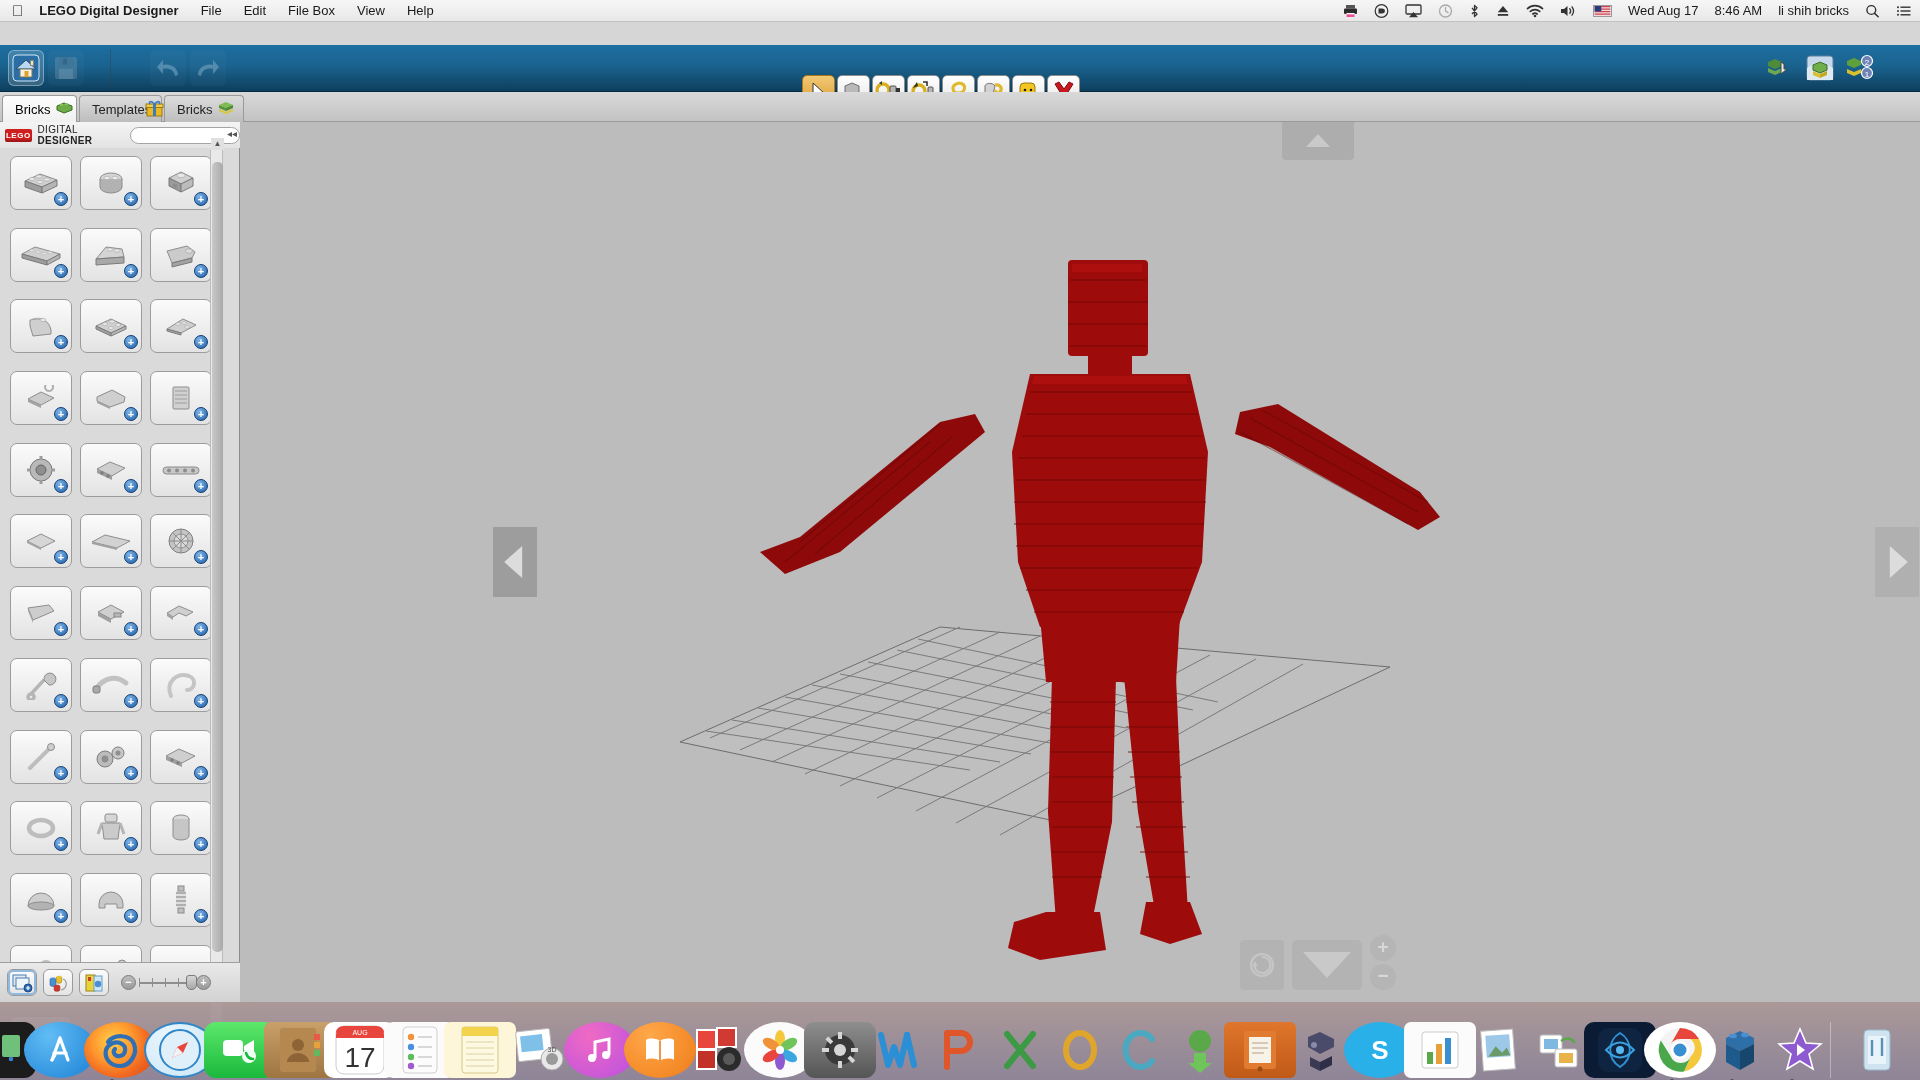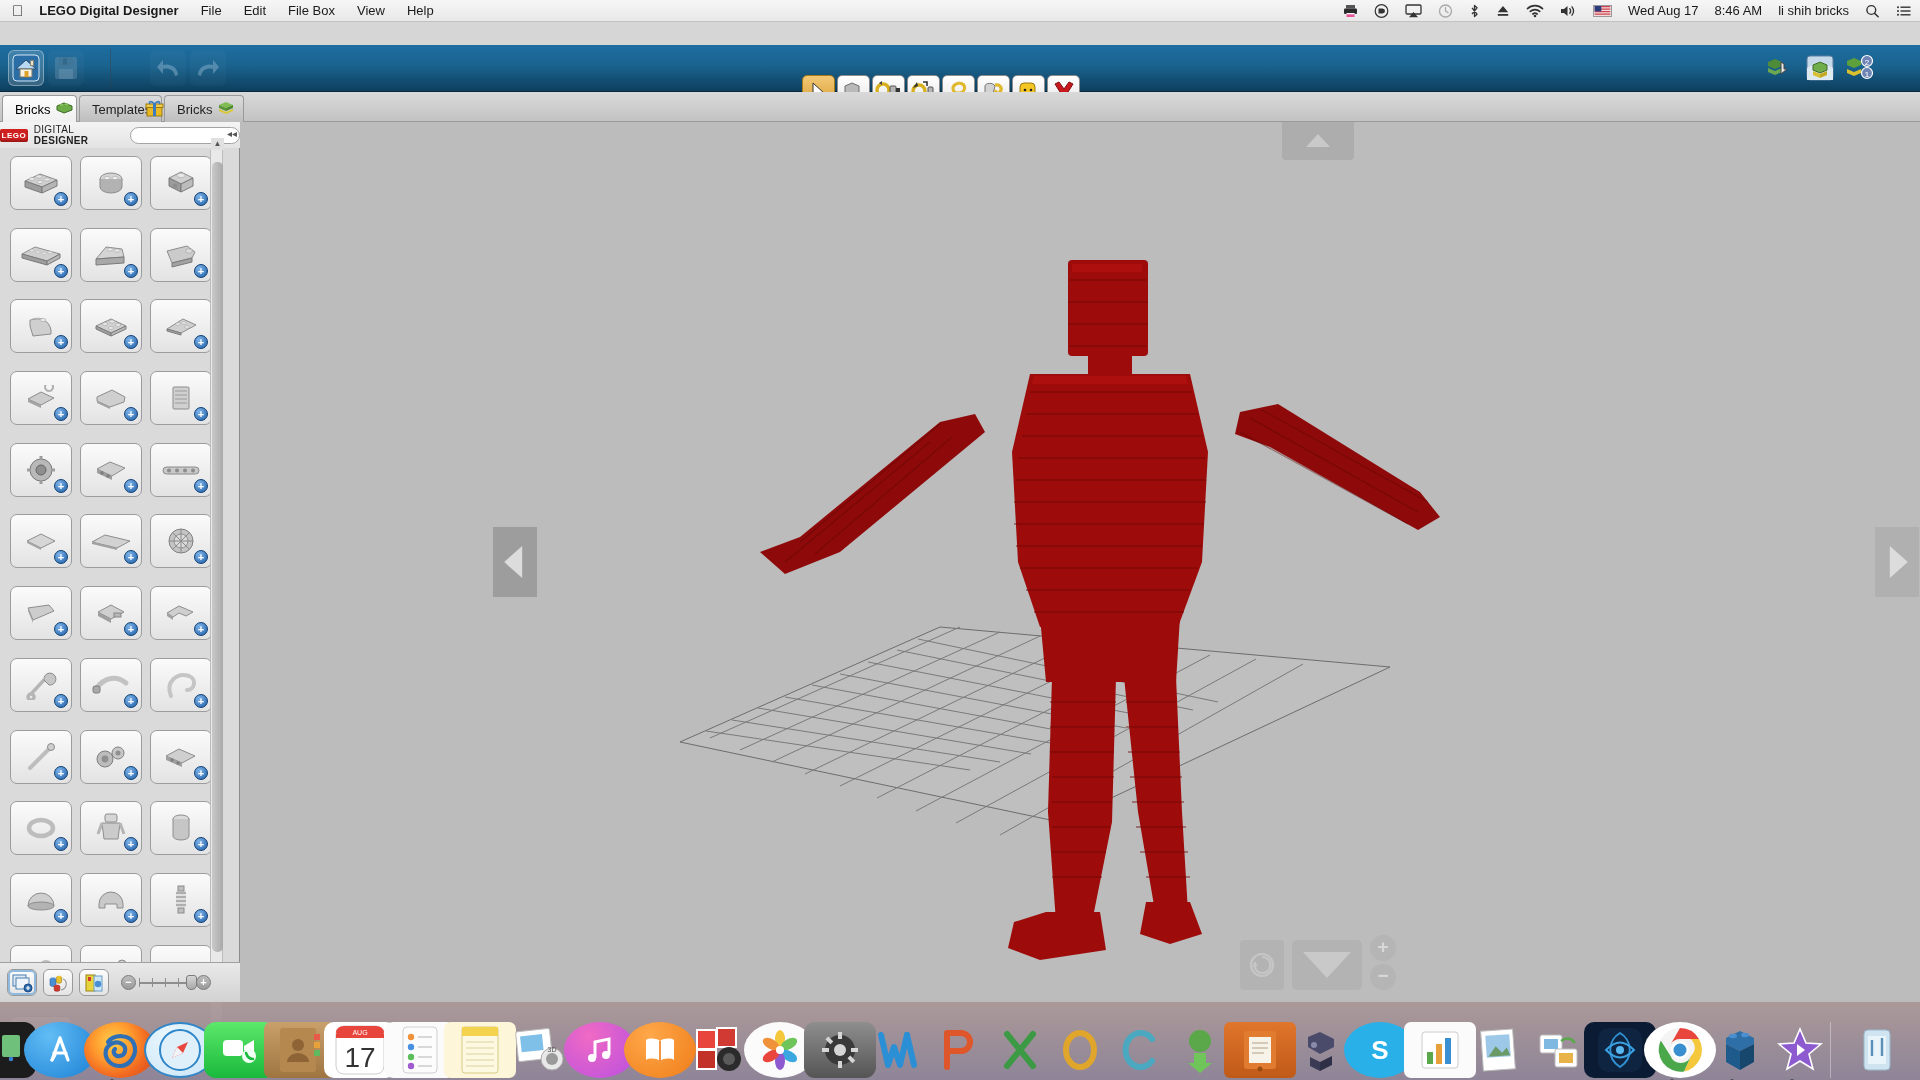--- a/index.html
+++ b/index.html
@@ -119,21 +119,21 @@
   }
 
   
   #palette{
     position:absolute; left:0; top:100px; width:240px; height:880px;
     background:#dadada; border-right:1px solid #8c8c8c;
   }
   #palhead{
     position:absolute; left:0; top:0; width:240px; height:26px;
     background:linear-gradient(to bottom,#f4f4f4,#e3e3e3);
-    display:flex; align-items:center; gap:6px;
+    display:flex; align-items:center; padding-left:5px; gap:6px;
   }
   .legomark{
     width:30px; height:13px; background:#cf1f1f; border-radius:2px;
     color:#fff; font-size:8px; font-weight:bold; letter-spacing:.5px;
     display:flex; align-items:center; justify-content:center;
     box-shadow:inset 0 -2px 2px rgba(0,0,0,.25);
   }
   #palname{ font-size:10px; letter-spacing:.3px; color:#222; }
   #palname b{ font-weight:bold; }
   #palsearch{

